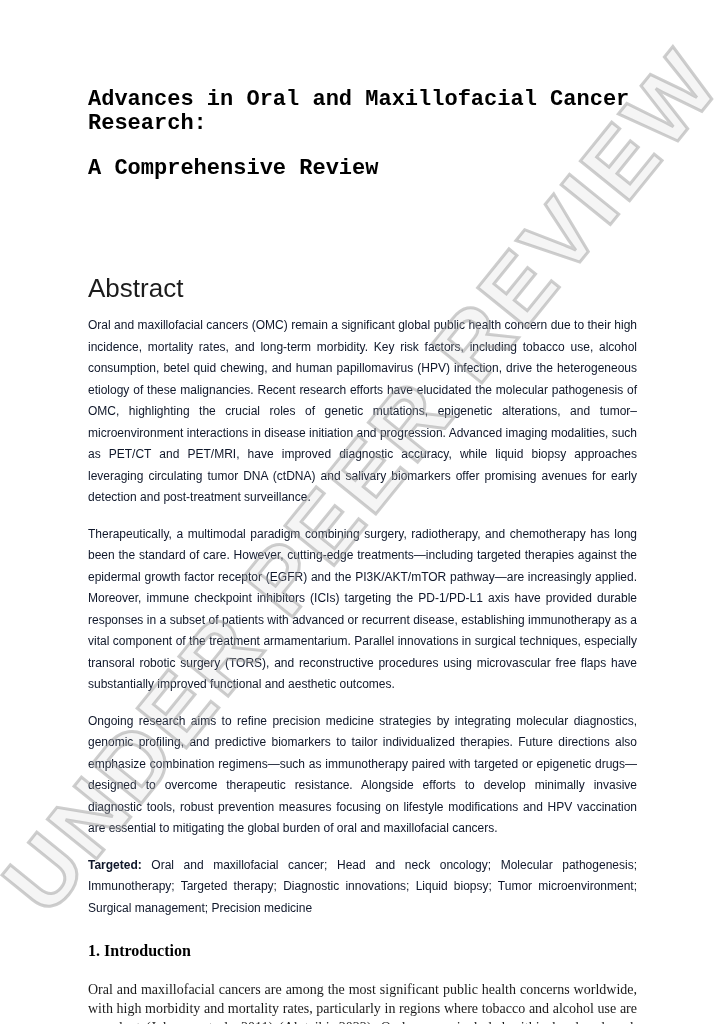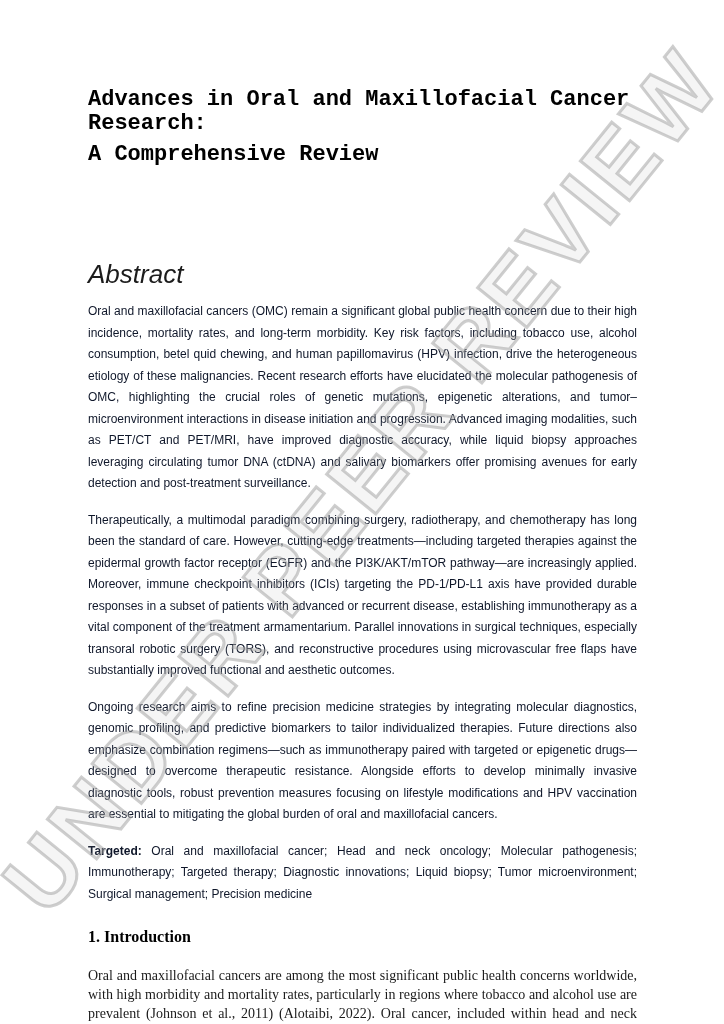--- a/index.html
+++ b/index.html
@@ -23,29 +23,28 @@
     padding: 88px 87px 0 88px;
   }
   .title-line {
     font-size: 22px;
     font-weight: 700;
     color: #000000;
     line-height: 24px;
     font-family: Liberation Mono, monospace;
   }
   .title-line + .title-line {
-    margin-top: 7px;
+    margin-top: 21px;
   }
   .abstract-heading {
     font-size: 26px;
     font-weight: 400;
     color: #1c1c1c;
     margin: 92px 0 12px 0;
     line-height: 30px;
-    font-style: italic;
   }
   .abs-p {
     font-size: 12px;
     line-height: 21.5px;
     text-align: justify;
     margin: 0 0 15px 0;
     color: #0f172a;
   }
   .kw-label {
     font-weight: 700;

